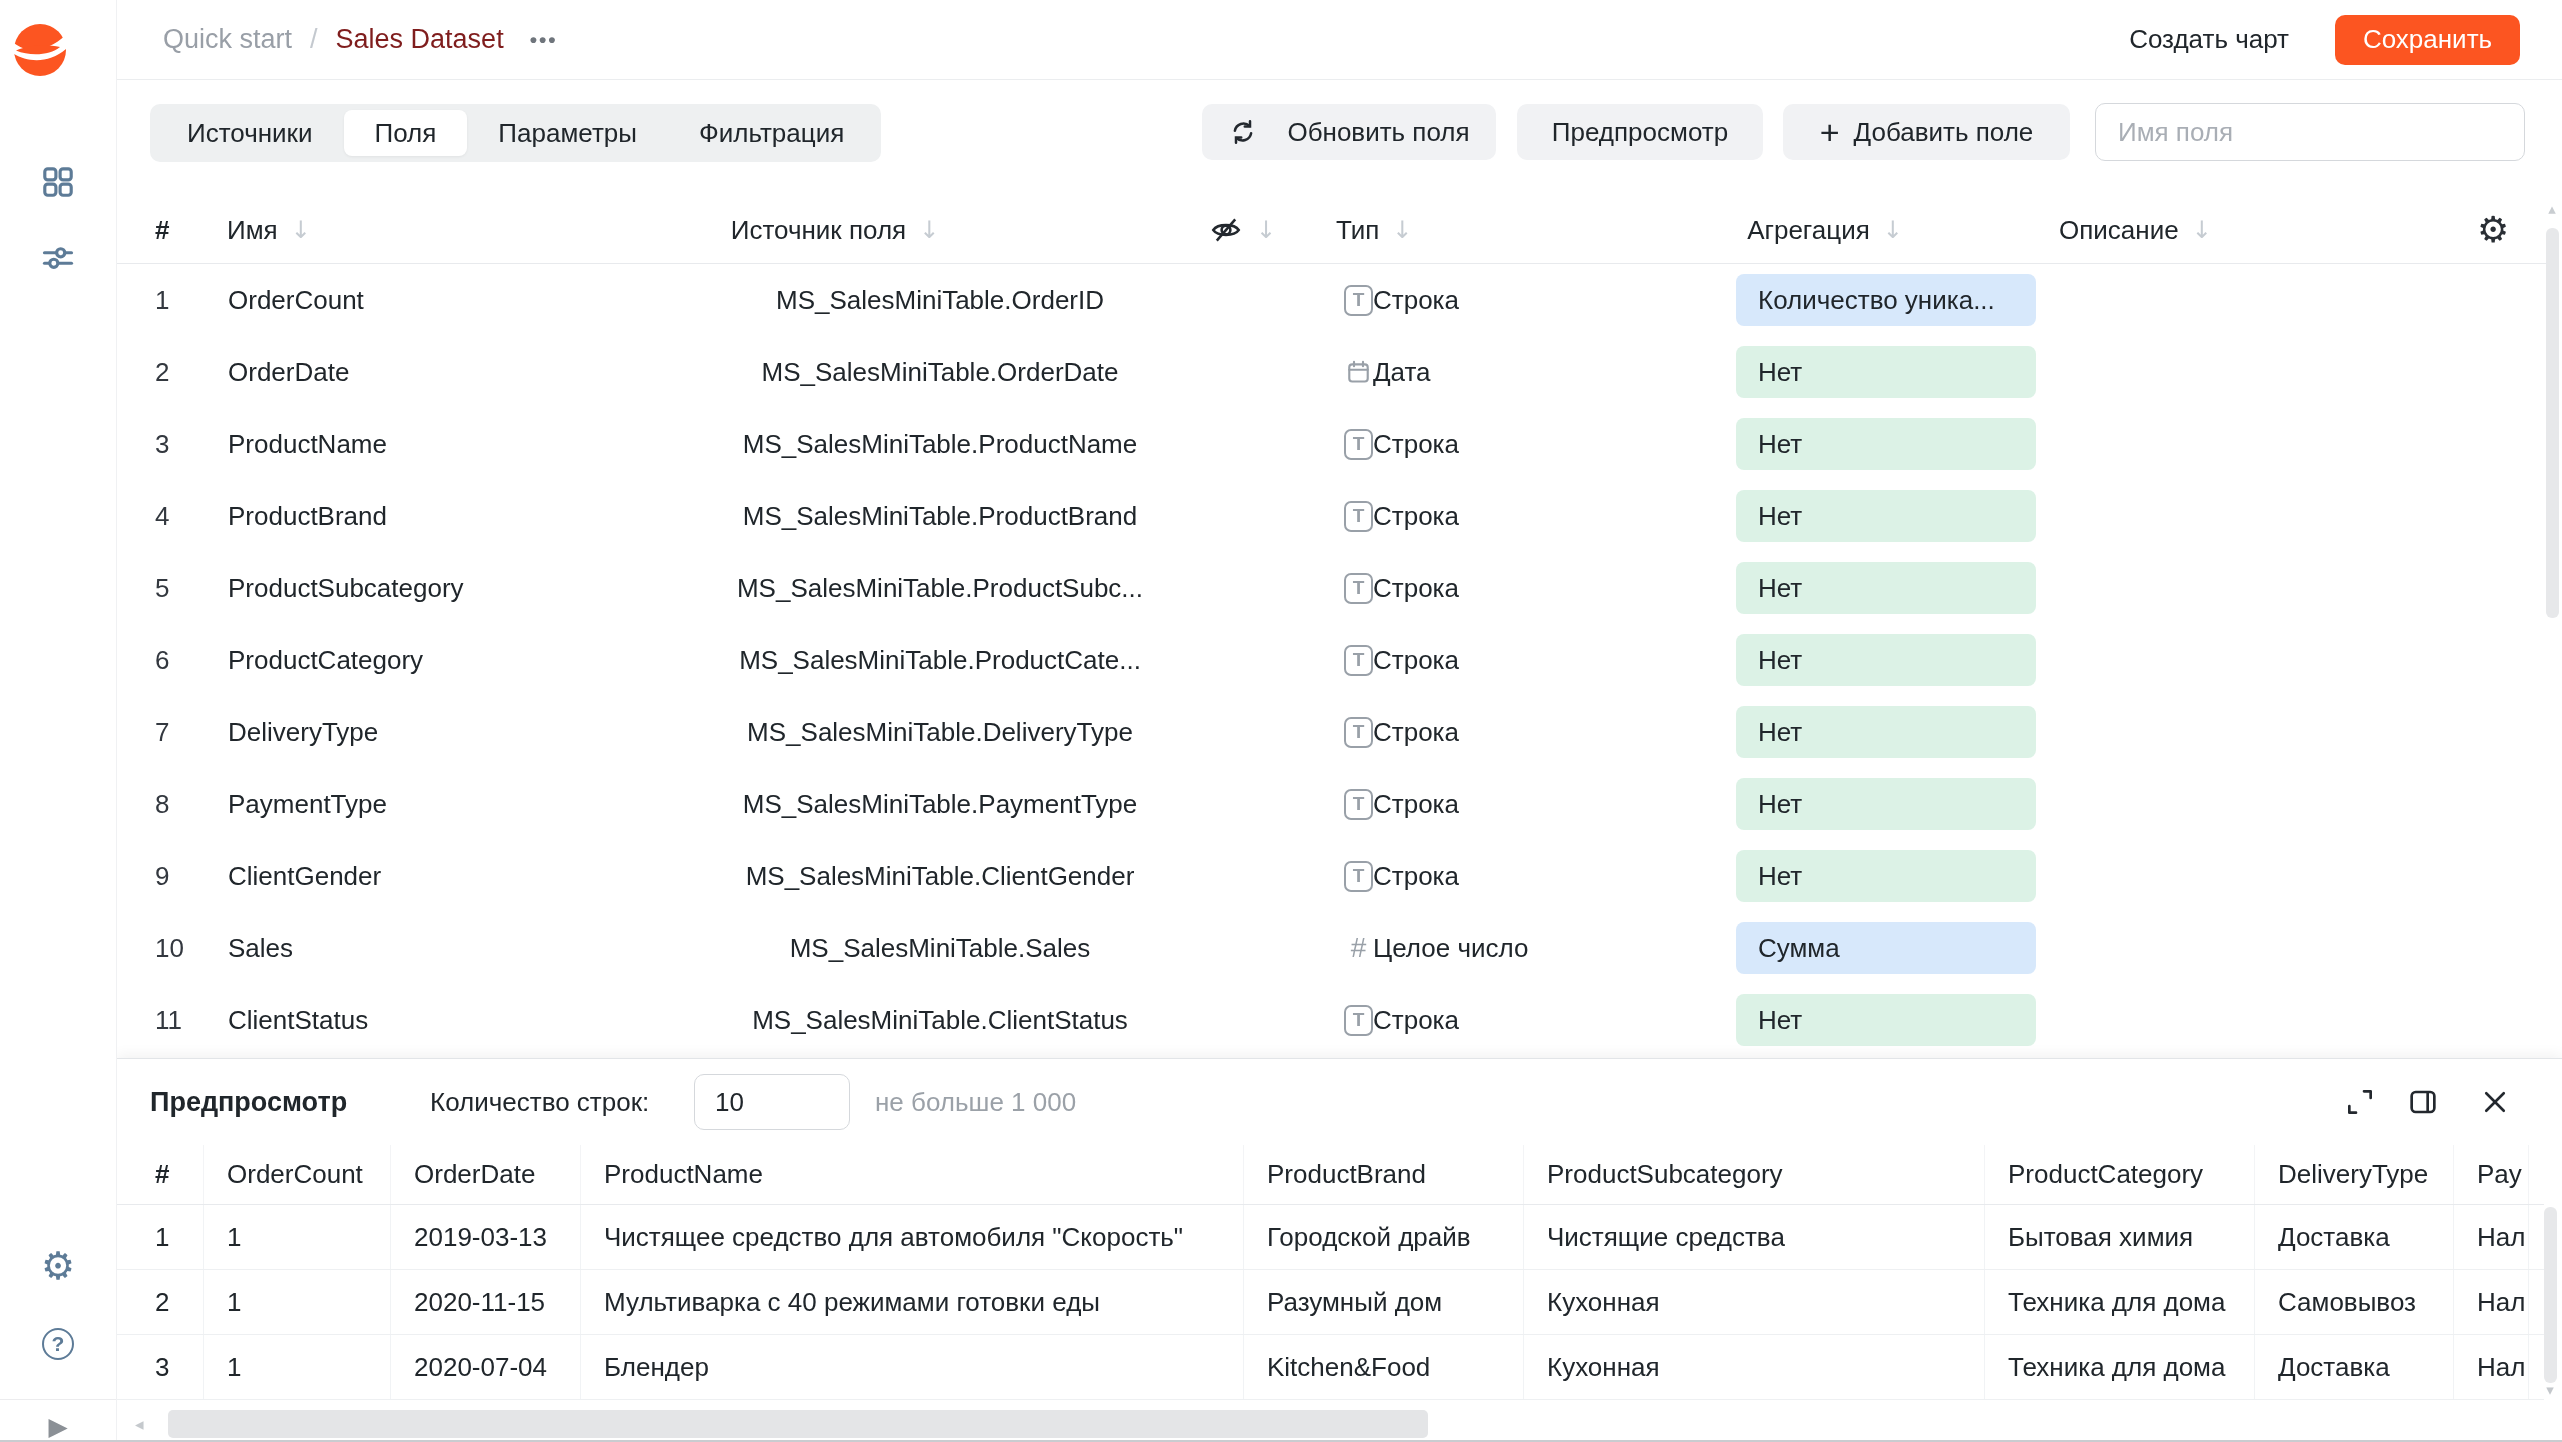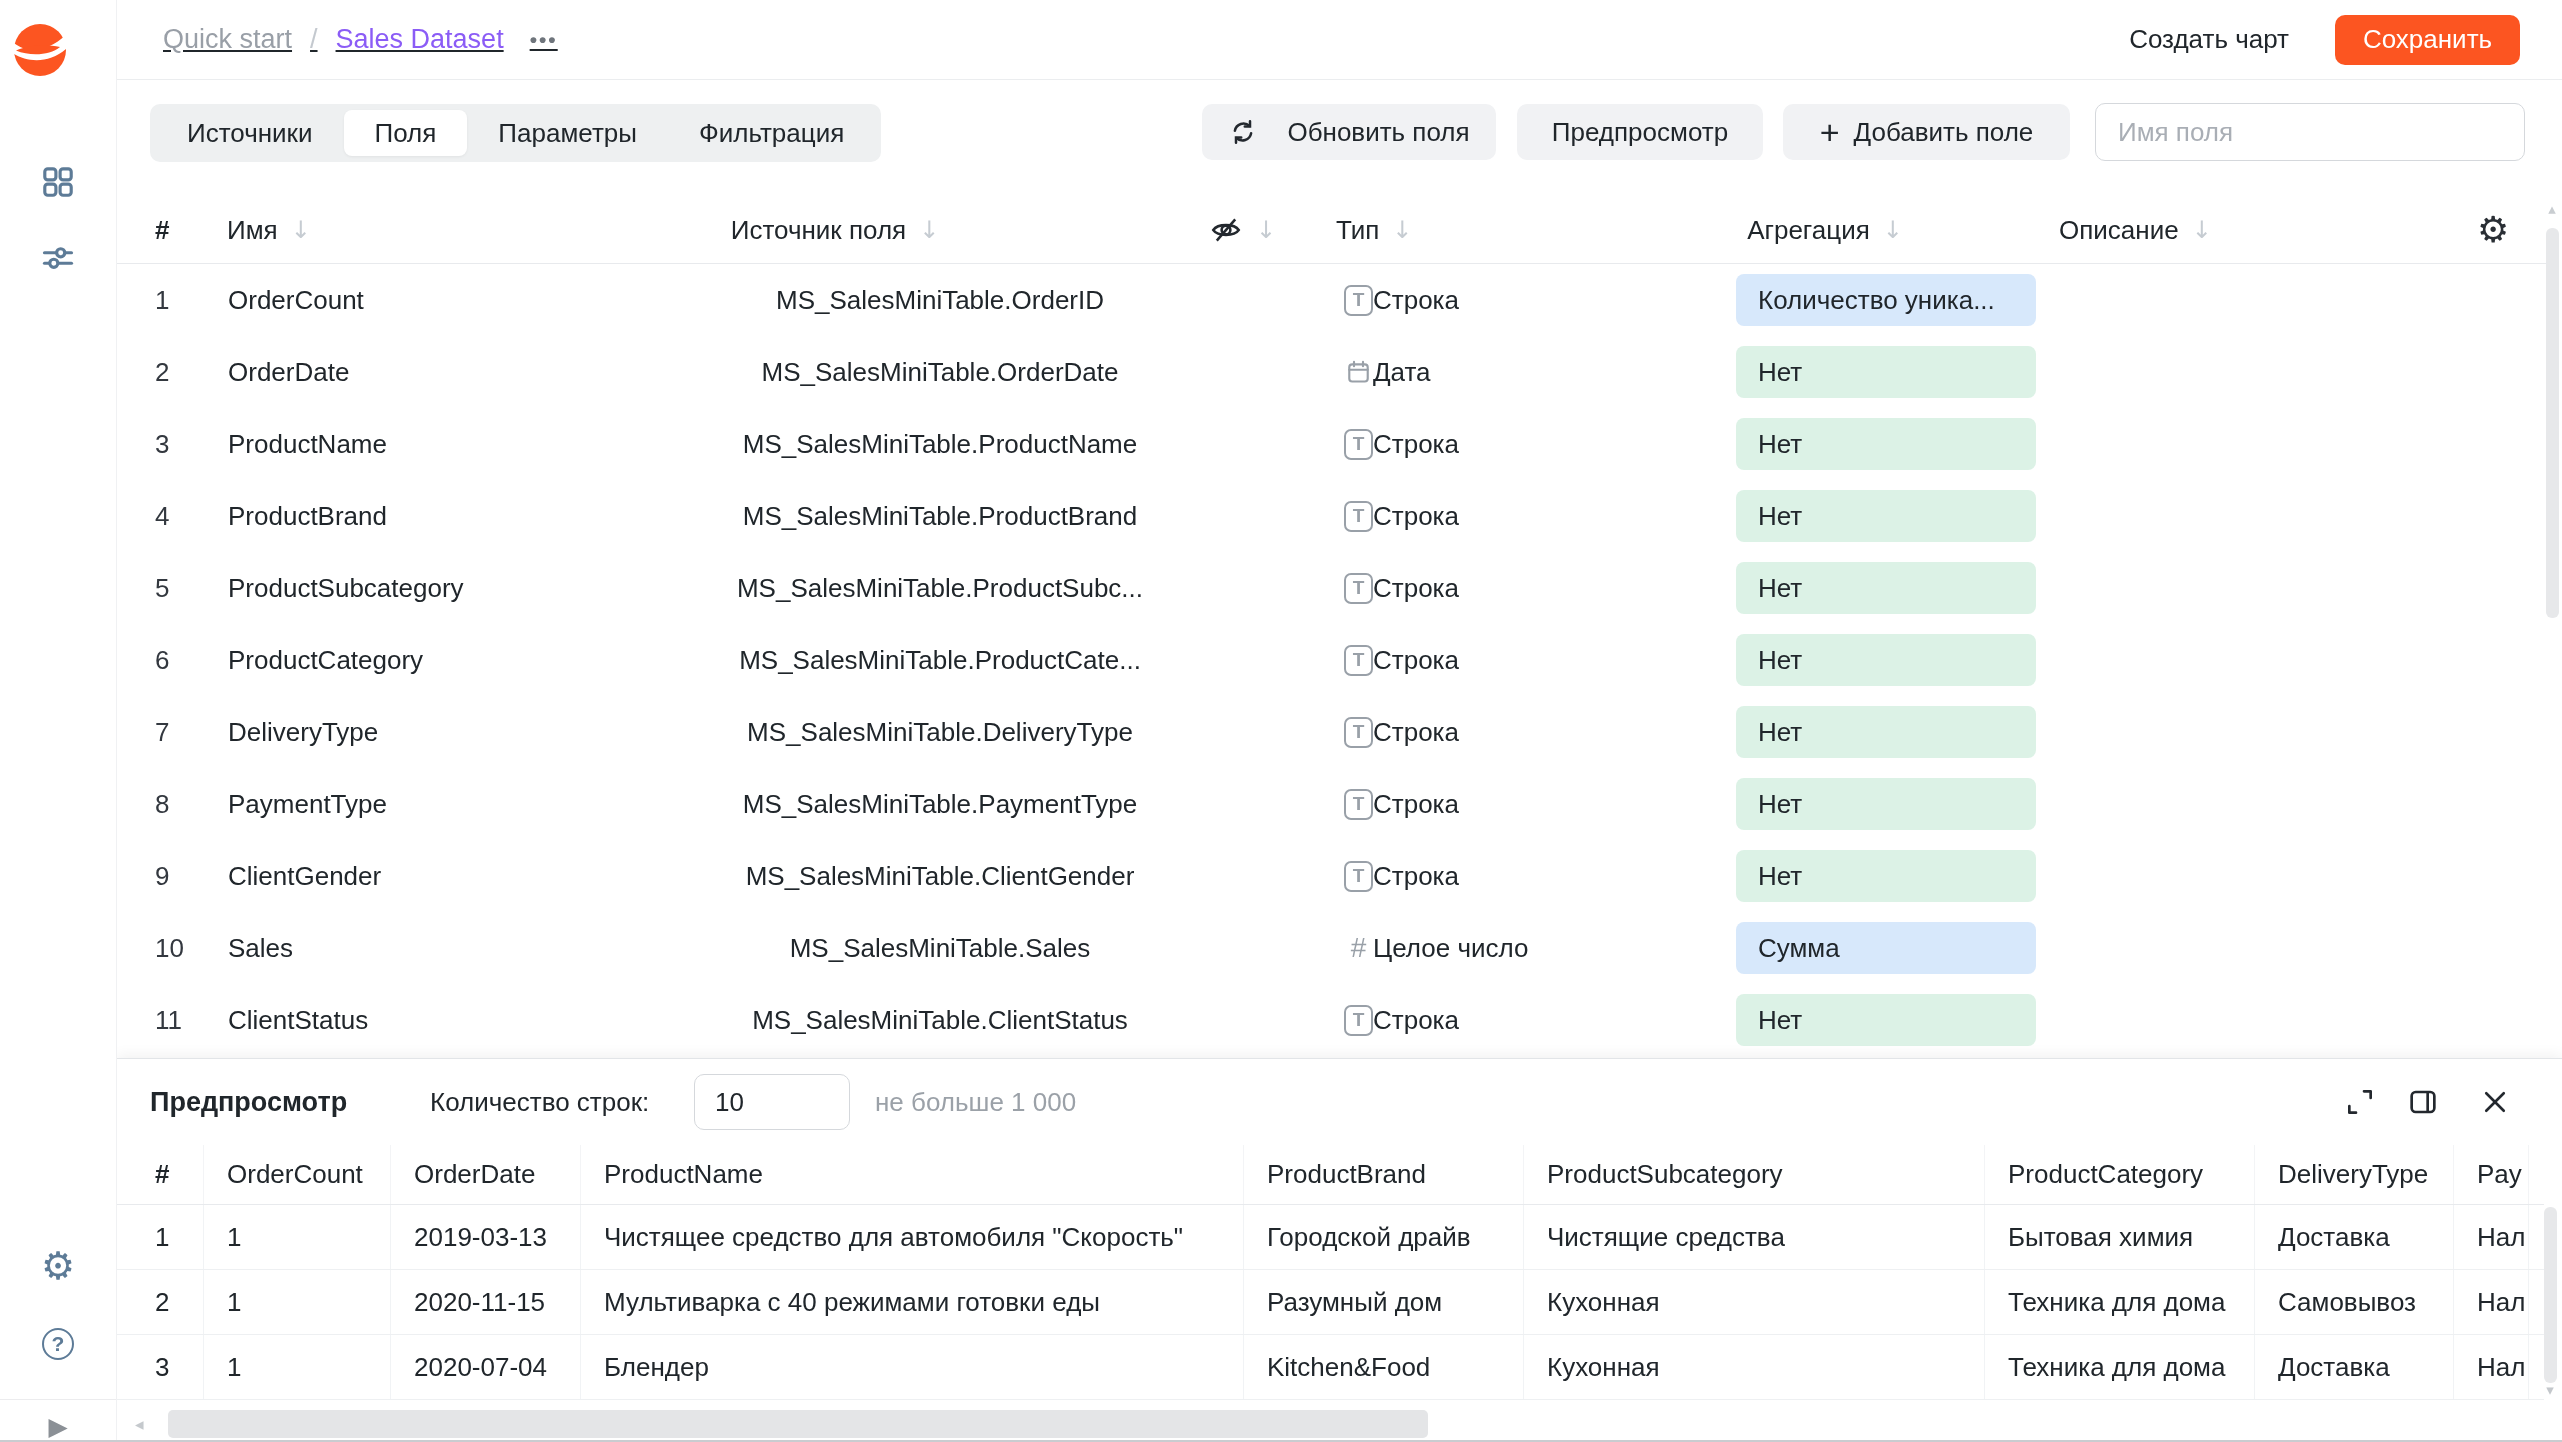--- a/index.html
+++ b/index.html
@@ -12,24 +12,24 @@
   .side-icon { position:absolute; left:50%; transform:translateX(-50%); width:40px; height:40px; display:flex; align-items:center; justify-content:center; color:#5d7b97; cursor:pointer; }
   .si-grid { top:162px; } .si-sliders { top:238px; }
   .si-gear { top:1246px; font-size:38px; line-height:1; }
   .si-help { top:1324px; }
   .help-circle { width:32px; height:32px; border:2.5px solid #5d7b97; border-radius:50%; display:flex; align-items:center; justify-content:center; font-size:21px; font-weight:700; color:#5d7b97; }
   .side-divider { position:absolute; left:0; right:0; top:1399px; height:1px; background:#ececee; }
   .si-play { top:1406px; font-size:25px; color:#8b9096; }
 
   
   .topbar { position:absolute; left:117px; right:0; top:0; height:80px; border-bottom:1px solid #ebedef; display:flex; align-items:center; background:#fff; }
-  .breadcrumb { display:flex; align-items:center; margin-left:46px; font-size:27px;text-decoration:underline; }
+  .breadcrumb { display:flex; align-items:center; margin-left:46px; font-size:27px; }
   .bc-root { color:#999fa7; cursor:pointer; }
   .bc-sep { color:#c4c9cf; margin:0 18px; }
-  .bc-current { color:#8b5cf6; }
+  .bc-current { color:#7f1d1d; }
   .bc-more { margin-left:26px; color:#6f757c; font-size:21px; letter-spacing:2px; font-weight:700; cursor:pointer; }
   .topbar-right { margin-left:auto; display:flex; align-items:center; }
   .btn-plain { font-size:26px; color:#20262b; background:none; border:none; cursor:pointer; padding:10px 18px; font-family:inherit; }
   .btn-save { margin-left:28px; margin-right:42px; width:185px; height:50px; background:#fc5521; color:#fff; border:none; border-radius:10px; font-size:26px; font-family:inherit; cursor:pointer; }
 
   
   .tabs { position:absolute; left:150px; top:104px; height:58px; background:#eef0f1; border-radius:10px; display:flex; align-items:center; padding:16px 6px; }
   .tab { height:46px; display:flex; align-items:center; padding:0 31px; font-size:26px; color:#20262b; border-radius:8px; cursor:pointer; white-space:nowrap; }
   .tab.active { background:#fff; box-shadow:0 1px 3px rgba(0,0,0,0.06); }
   .tbtn { position:absolute; top:104px; height:56px; background:#f1f2f4; border:none; border-radius:10px; display:flex; align-items:center; justify-content:center; font-size:26px; color:#20262b; font-family:inherit; cursor:pointer; white-space:nowrap; }

